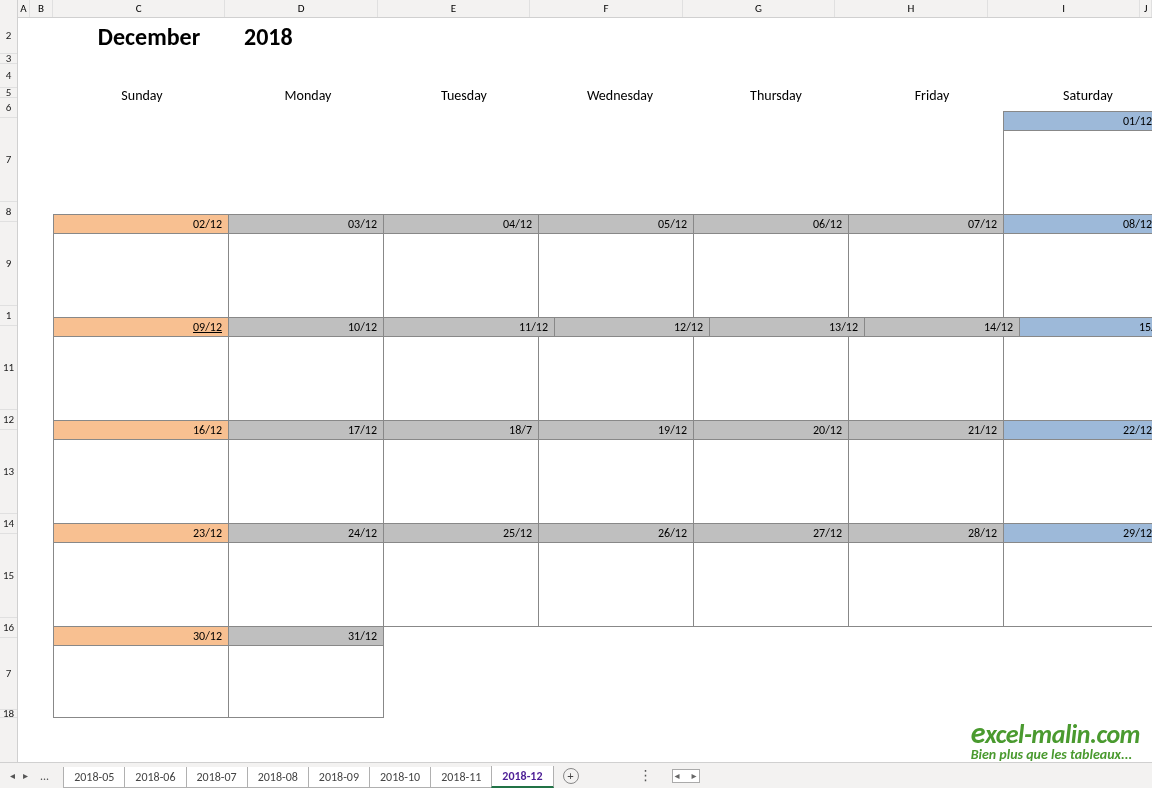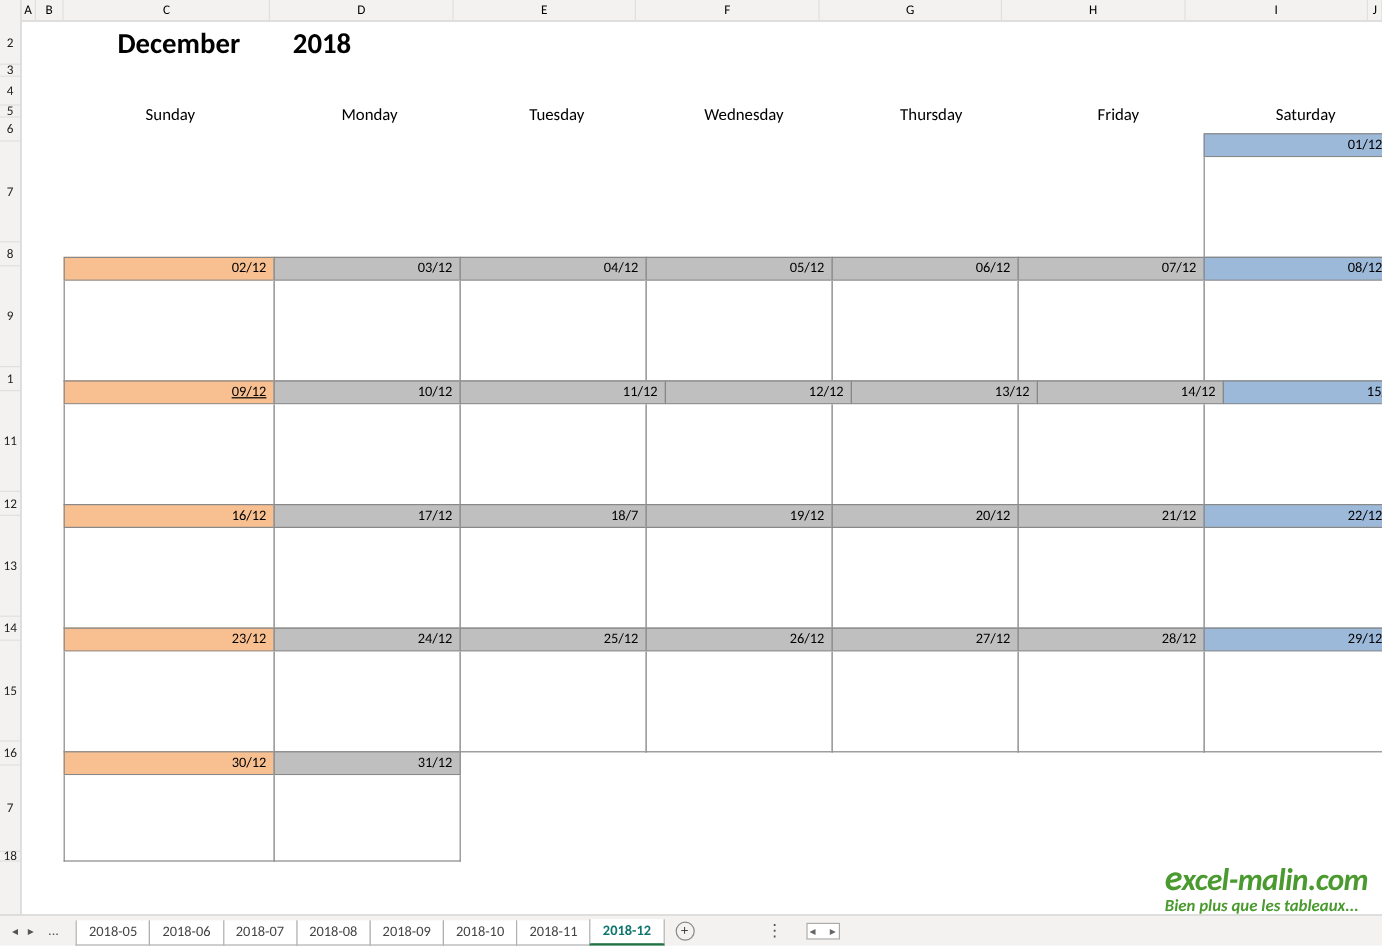--- a/index.html
+++ b/index.html
@@ -150,21 +150,21 @@
   border-top: none;
   background: #fff;
   padding: 3px 10px;
   font-size: 12px;
   margin-right: -1px;
   cursor: pointer;
   color: #444;
 }
 .tab.active {
   font-weight: bold;
-  color: #0f766e;
+  color: #4c1d95;
   border-bottom: 2px solid #217346;
   background: #fff;
 }
 .dots { padding: 0 8px; font-size: 12px; color: #555; cursor:pointer;}
 .plus-tab {
   margin-left: 10px;
   width: 16px; height: 16px;
   border: 1px solid #888;
   border-radius: 50%;
   display:flex; align-items:center; justify-content:center;

